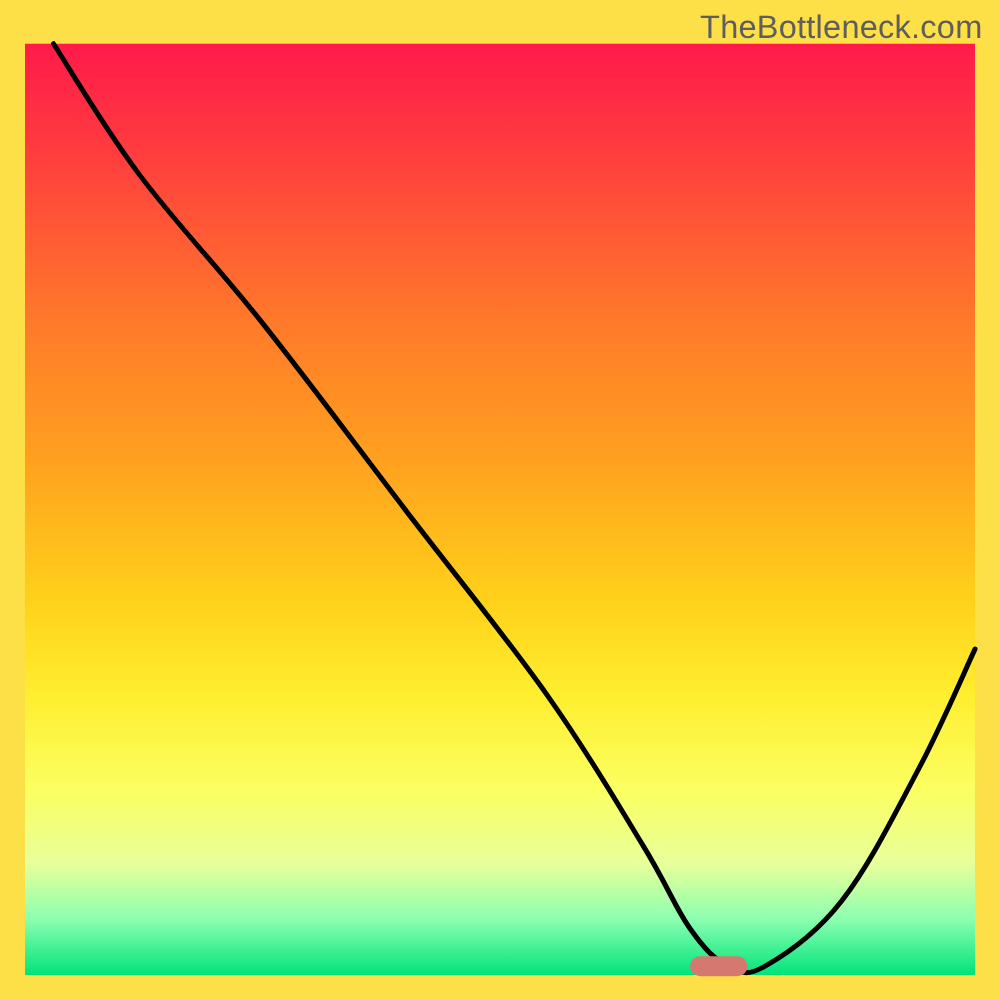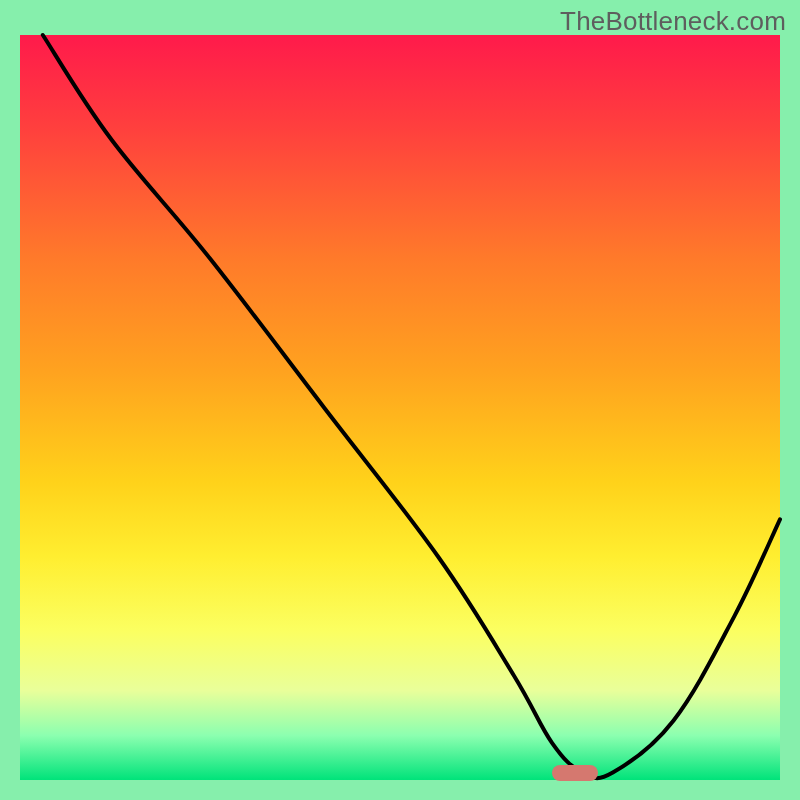--- a/index.html
+++ b/index.html
@@ -1,21 +1,21 @@
 <!DOCTYPE html>
 <html><head>
 <meta charset="utf-8">
 <style>
   * { margin: 0; padding: 0; box-sizing: border-box; }
   html, body { width: 800px; height: 800px; overflow: hidden; background: #000; }
   .frame {
     position: relative;
     width: 800px;
     height: 800px;
-    background: #86efac;
+    background: #fde047;
   }
   .watermark {
     position: absolute;
     top: 6px;
     right: 14px;
     font-family: Arial, Helvetica, sans-serif;
     font-size: 26px;
     font-weight: 500;
     color: #5e5e5e;
     letter-spacing: 0.2px;

